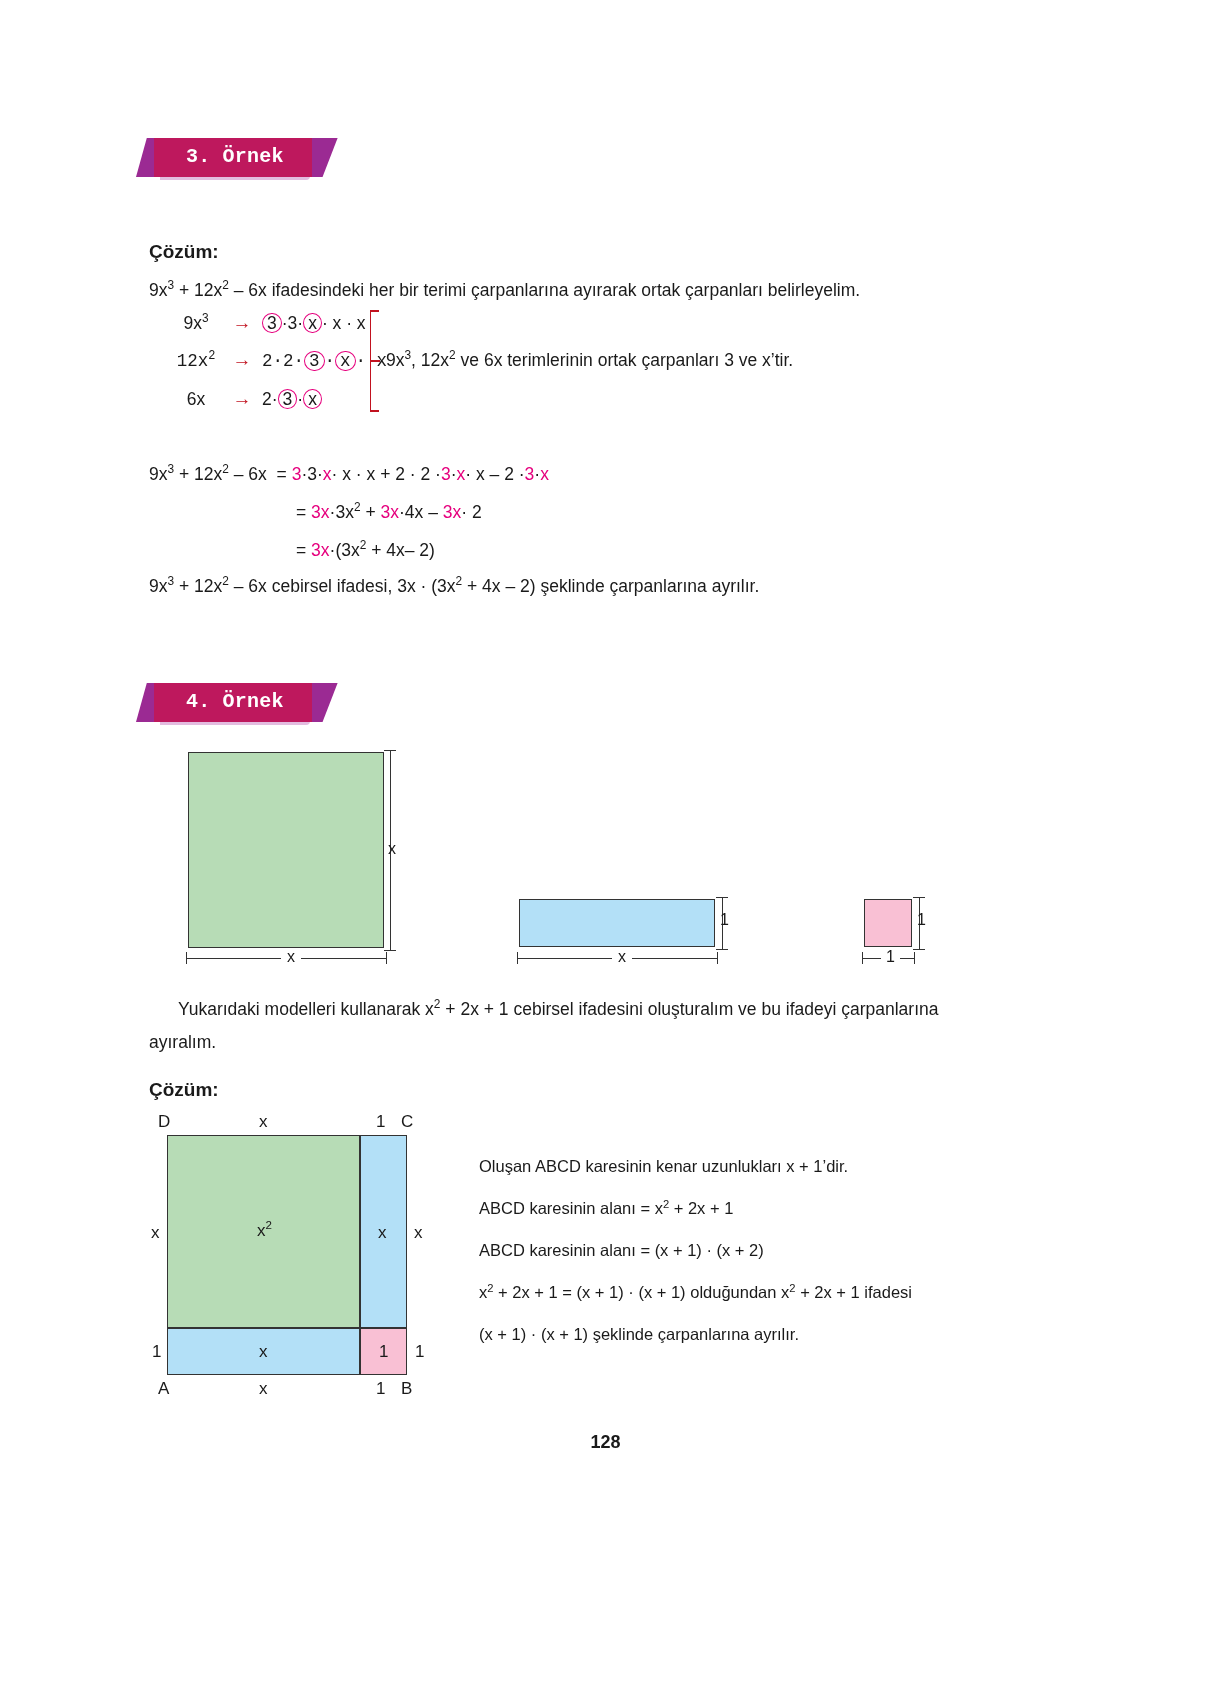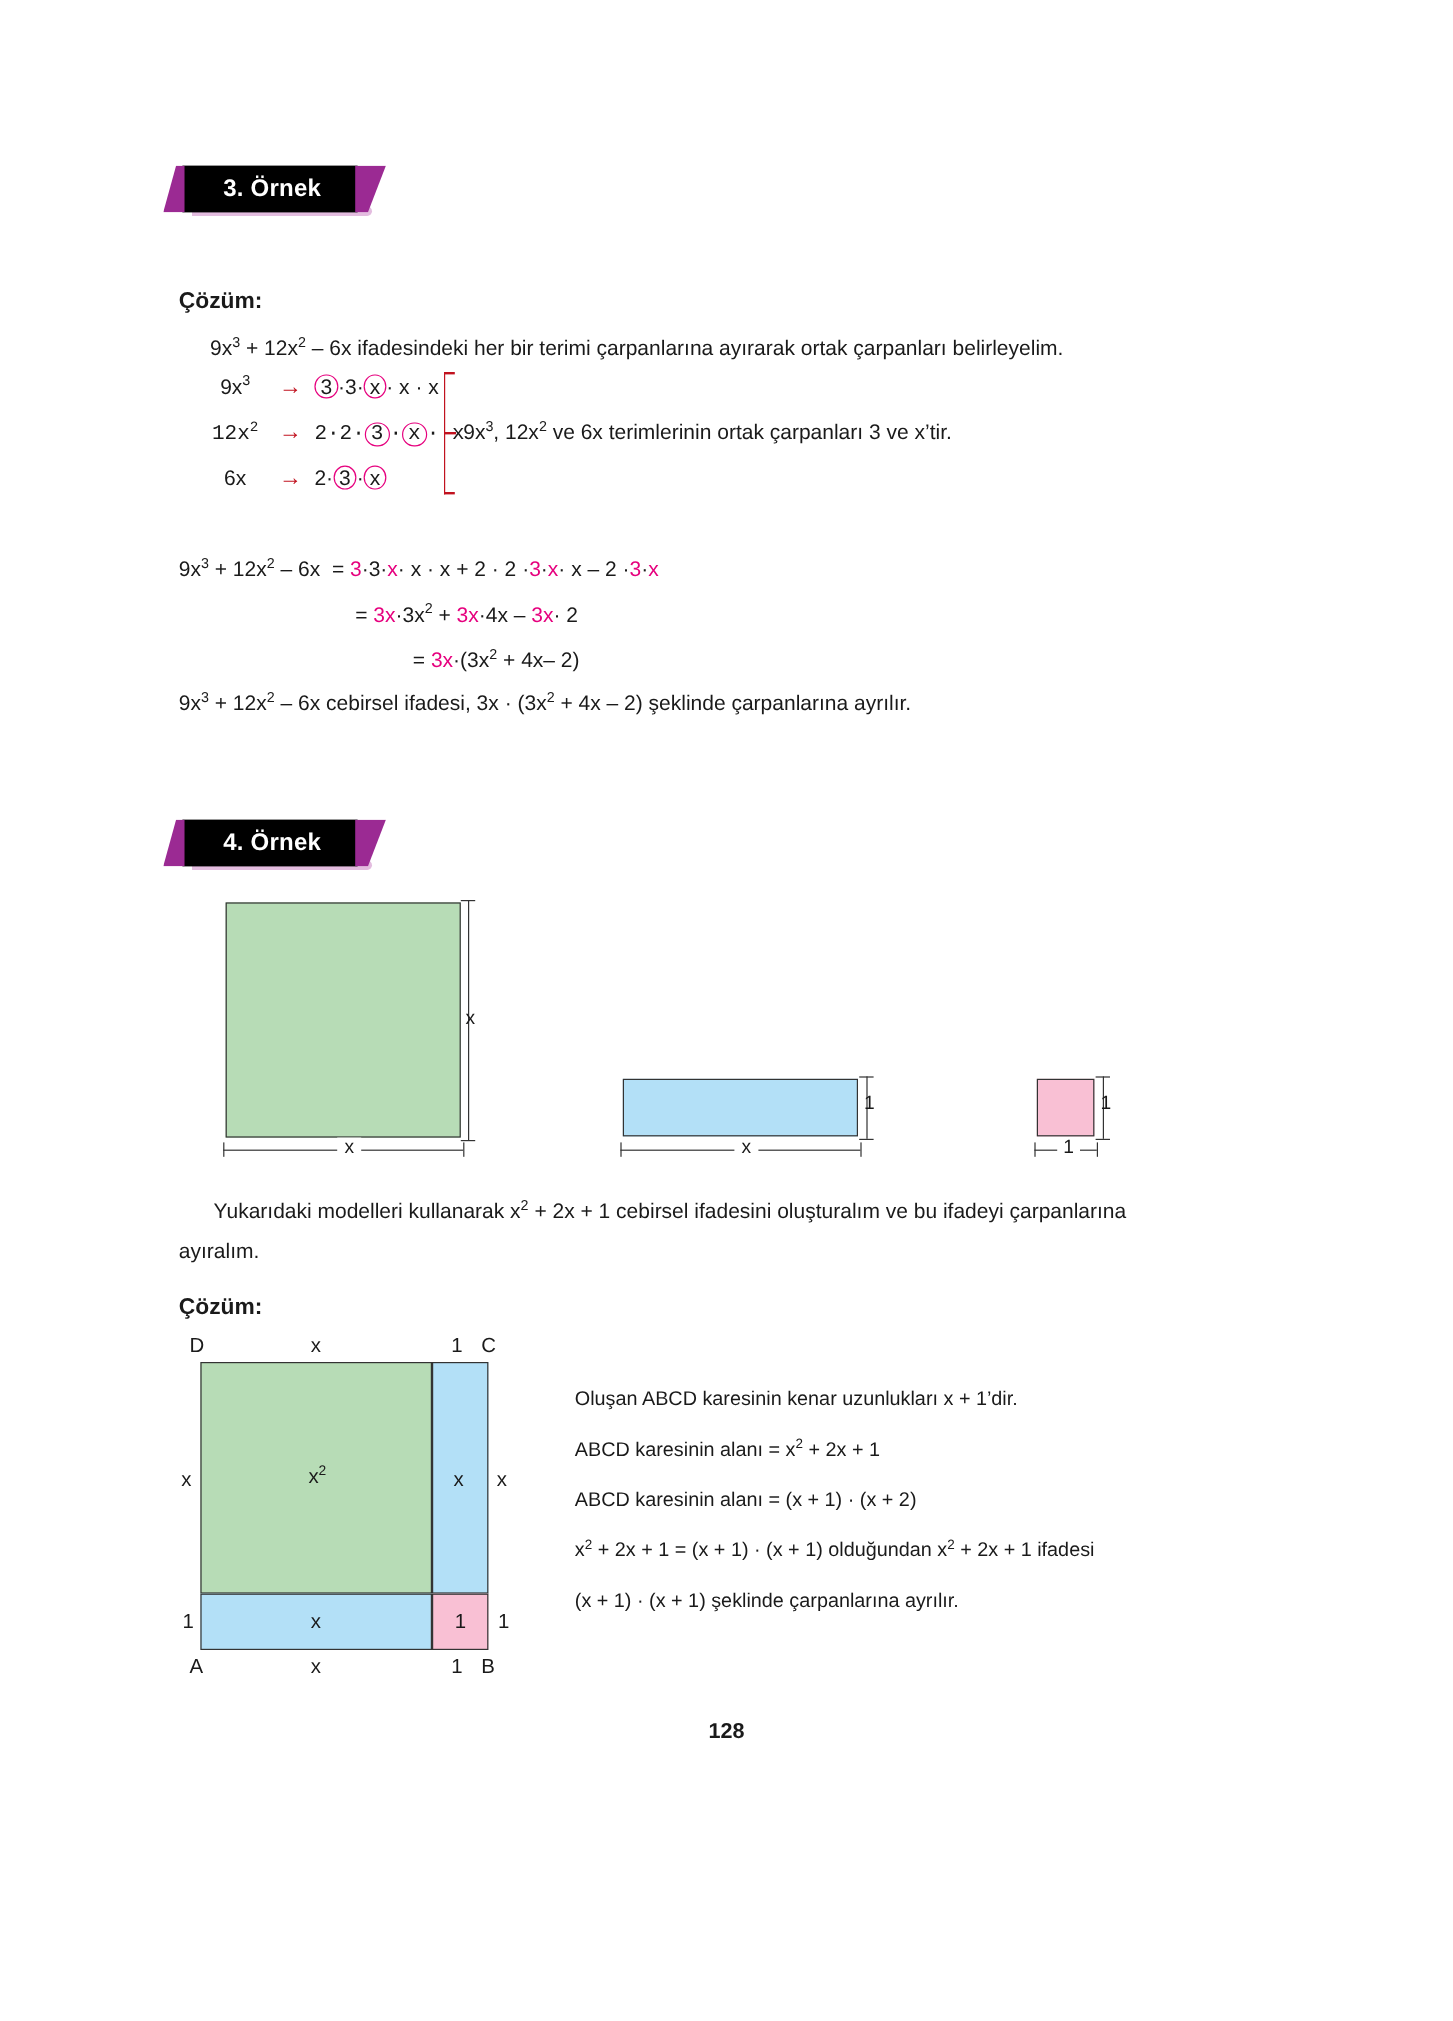--- a/index.html
+++ b/index.html
@@ -11,23 +11,23 @@
     position:relative;
     overflow:hidden;
   }
   .page { position:absolute; inset:0; }
 
   
   .badge-wrap { position:absolute; }
   .badge {
     position:relative;
     display:inline-block;
-    background:#000000;
+    background:#be185d;
     color:#ffffff;
-    font-family:Liberation Sans, sans-serif;
+    font-family:Liberation Mono, monospace;
     font-weight:700;
     font-size:20px;
     line-height:1;
     padding:9px 30px 10px 34px;
     letter-spacing:.2px;
   }
   .badge::after{
     content:"";
     position:absolute;
     right:-24px; top:0; bottom:0;
@@ -109,21 +109,21 @@
 <div class="page">
 
   <div class="badge-wrap" style="left:152px; top:138px;">
     <div class="badge-shadow"></div>
     <span class="badge">3. Örnek</span>
   </div>
 
 
   <div class="txt bold" style="left:149px; top:238px;">Çözüm:</div>
 
-  <div class="txt" style="left:149px; top:278px;margin-left:26px;">
+  <div class="txt" style="left:149px; top:278px;">
     9x<sup>3</sup> + 12x<sup>2</sup> – 6x ifadesindeki her bir terimi çarpanlarına ayırarak ortak çarpanları belirleyelim.
   </div>
 
   <div class="tree" style="left:170px; top:312px; width:700px; height:110px;">
 
     <div class="tree-row" style="left:0px; top:0px;">
       <span class="tlabel">9x<sup>3</sup></span><span class="arrow">→</span><span><span class="circ">3</span>·3·<span class="circ">x</span>· x · x</span>
     </div>
 
     <div class="tree-row" style="left:0px; top:38px;font-family:Liberation Mono, monospace;">
@@ -145,21 +145,21 @@
   </div>
 
   <div class="txt" style="left:149px; top:462px;">
     <span>9x<sup>3</sup> + 12x<sup>2</sup> – 6x</span>&nbsp;&nbsp;= <span class="pink">3</span>·3·<span class="pink">x</span>· x · x + 2 · 2 ·<span class="pink">3</span>·<span class="pink">x</span>· x – 2 ·<span class="pink">3</span>·<span class="pink">x</span>
   </div>
 
   <div class="txt" style="left:296px; top:500px;">
     = <span class="pink">3x</span>·3x<sup>2</sup> + <span class="pink">3x</span>·4x – <span class="pink">3x</span>· 2
   </div>
 
-  <div class="txt" style="left:296px; top:538px;margin-left:48px;">
+  <div class="txt" style="left:296px; top:538px;">
     = <span class="pink">3x</span>·(3x<sup>2</sup> + 4x– 2)
   </div>
 
   <div class="txt" style="left:149px; top:574px;">
     9x<sup>3</sup> + 12x<sup>2</sup> – 6x cebirsel ifadesi, 3x · (3x<sup>2</sup> + 4x – 2) şeklinde çarpanlarına ayrılır.
   </div>
 
   <div class="badge-wrap" style="left:152px; top:683px;">
     <div class="badge-shadow"></div>
     <span class="badge">4. Örnek</span>

